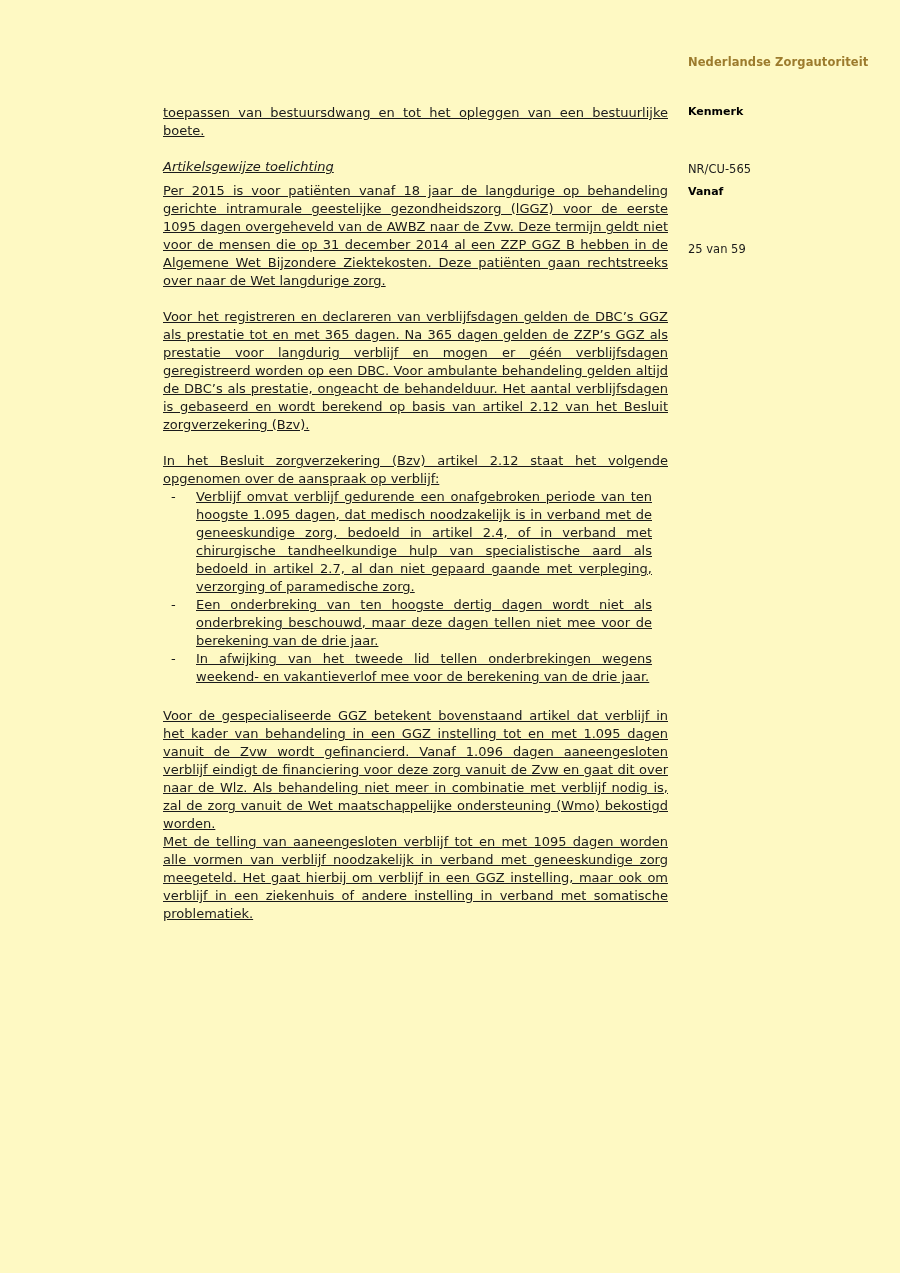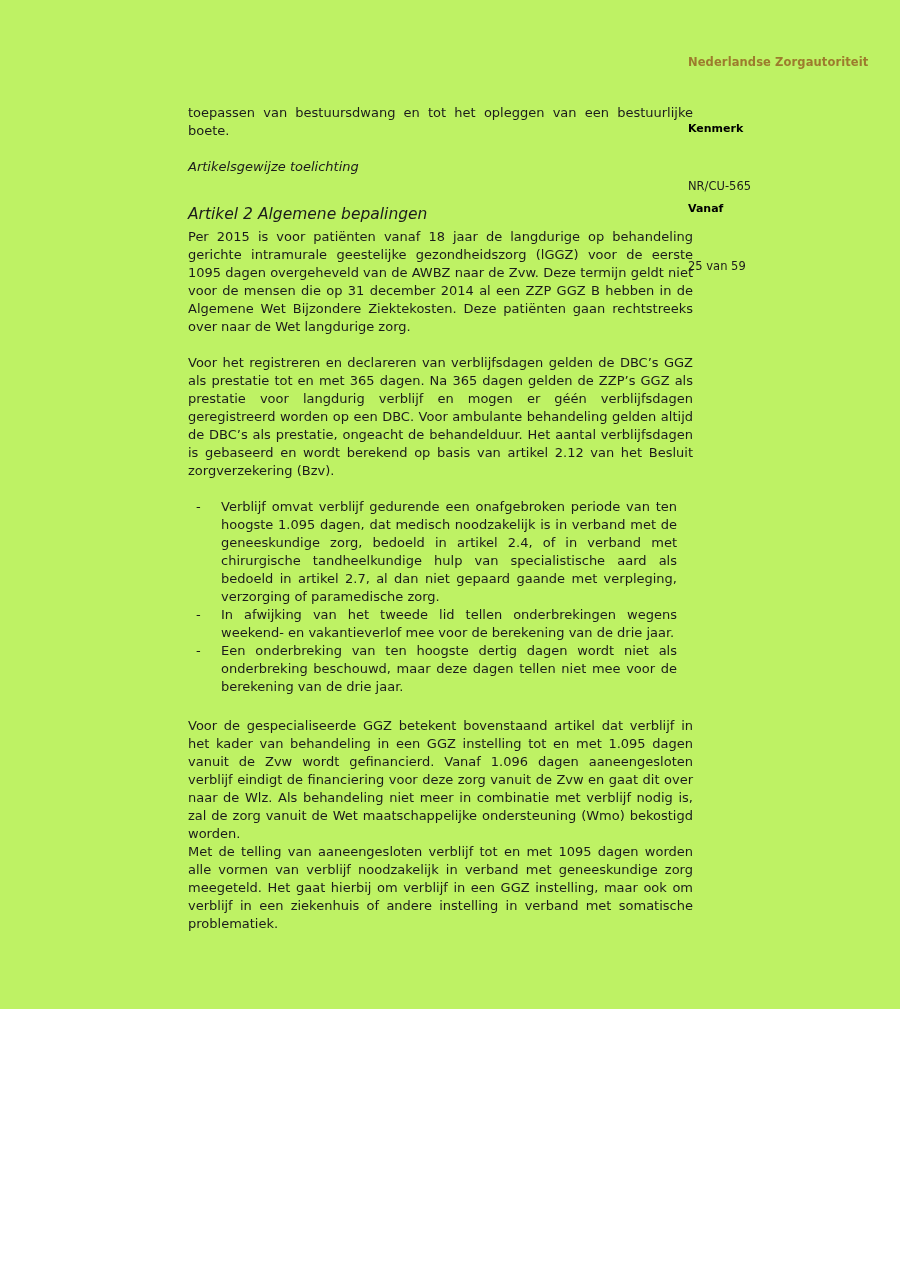--- a/index.html
+++ b/index.html
@@ -1,72 +1,73 @@
 <!DOCTYPE html>
 <html><head>
 <meta charset="utf-8">
 <style>
   * { margin: 0; padding: 0; box-sizing: border-box; }
   html, body { background: #ffffff; }
   .page {
     position: relative;
     width: 900px;
-    height: 1009px;
-    background: #bef264;
+    height: 1273px;
+    background: #fef9c3;
     font-family: "DejaVu Sans", "Liberation Sans", sans-serif;
     color: #1b1b1b;
     overflow: hidden;
   }
   .logo {
     position: absolute;
     left: 688px;
     top: 55px;
     font-size: 11.5px;
     font-weight: bold;
     letter-spacing: 0.1px;
     white-space: nowrap;
   }
   .meta {
     position: absolute;
     left: 688px;
-    top: 122px;
+    top: 105px;
     width: 170px;
   }
   .meta-group { margin-bottom: 9px; }
   .meta-label {
     font-size: 11px;
     font-weight: bold;
     line-height: 13px;
     color: #000000;
   }
   .meta-value {
     font-size: 11.5px;
     line-height: 14px;
     color: #1b1b1b;
     margin-top: 44px;
   }
   .body-col {
     position: absolute;
-    left: 188px;
+    left: 163px;
     top: 104px;
     width: 505px;
     font-size: 13px;
     line-height: 18px;
+    text-decoration: underline;
   }
   .para {
     text-align: justify;
     margin: 0 0 18px 0;
   }
   .para.flush { margin-bottom: 0; }
   .section-title {
     font-style: italic;
     font-weight: normal;
     font-size: 13px;
     line-height: 18px;
-    margin: 0 0 28px 0;
+    margin: 0 0 6px 0;
   }
   .article-title {
     font-style: italic;
     font-weight: normal;
     font-size: 15.5px;
     line-height: 21px;
     margin: 0 0 3px 0;
   }
   .dash-list {
     list-style: none;
@@ -102,31 +103,31 @@
       <div class="meta-value">25 van 59</div>
     </div>
   </div>
 
   <div class="body-col">
 
     <p class="para">toepassen van bestuursdwang en tot het opleggen van een bestuurlijke boete.</p>
 
     <h3 class="section-title">Artikelsgewijze toelichting</h3>
 
-    <h2 class="article-title">Artikel 2 Algemene bepalingen</h2>
 
     <p class="para">Per 2015 is voor patiënten vanaf 18 jaar de langdurige op behandeling gerichte intramurale geestelijke gezondheidszorg (lGGZ) voor de eerste 1095 dagen overgeheveld van de AWBZ naar de Zvw. Deze termijn geldt niet voor de mensen die op 31 december 2014 al een ZZP GGZ B hebben in de Algemene Wet Bijzondere Ziektekosten. Deze patiënten gaan rechtstreeks over naar de Wet langdurige zorg.</p>
 
     <p class="para">Voor het registreren en declareren van verblijfsdagen gelden de DBC’s GGZ als prestatie tot en met 365 dagen. Na 365 dagen gelden de ZZP’s GGZ als prestatie voor langdurig verblijf en mogen er géén verblijfsdagen geregistreerd worden op een DBC. Voor ambulante behandeling gelden altijd de DBC’s als prestatie, ongeacht de behandelduur. Het aantal verblijfsdagen is gebaseerd en wordt berekend op basis van artikel 2.12 van het Besluit zorgverzekering (Bzv).</p>
 
+    <p class="para flush">In het Besluit zorgverzekering (Bzv) artikel 2.12 staat het volgende opgenomen over de aanspraak op verblijf:</p>
 
     <ul class="dash-list">
       <li class="dash-item">Verblijf omvat verblijf gedurende een onafgebroken periode van ten hoogste 1.095 dagen, dat medisch noodzakelijk is in verband met de geneeskundige zorg, bedoeld in artikel 2.4, of in verband met chirurgische tandheelkundige hulp van specialistische aard als bedoeld in artikel 2.7, al dan niet gepaard gaande met verpleging, verzorging of paramedische zorg.</li>
+      <li class="dash-item">Een onderbreking van ten hoogste dertig dagen wordt niet als onderbreking beschouwd, maar deze dagen tellen niet mee voor de berekening van de drie jaar.</li>
       <li class="dash-item">In afwijking van het tweede lid tellen onderbrekingen wegens weekend- en vakantieverlof mee voor de berekening van de drie jaar.</li>
-      <li class="dash-item">Een onderbreking van ten hoogste dertig dagen wordt niet als onderbreking beschouwd, maar deze dagen tellen niet mee voor de berekening van de drie jaar.</li>
     </ul>
 
     <p class="para flush">Voor de gespecialiseerde GGZ betekent bovenstaand artikel dat verblijf in het kader van behandeling in een GGZ instelling tot en met 1.095 dagen vanuit de Zvw wordt gefinancierd. Vanaf 1.096 dagen aaneengesloten verblijf eindigt de financiering voor deze zorg vanuit de Zvw en gaat dit over naar de Wlz. Als behandeling niet meer in combinatie met verblijf nodig is, zal de zorg vanuit de Wet maatschappelijke ondersteuning (Wmo) bekostigd worden.</p>
 
     <p class="para">Met de telling van aaneengesloten verblijf tot en met 1095 dagen worden alle vormen van verblijf noodzakelijk in verband met geneeskundige zorg meegeteld. Het gaat hierbij om verblijf in een GGZ instelling, maar ook om verblijf in een ziekenhuis of andere instelling in verband met somatische problematiek.</p>
 
 
   </div>
 </div>
 

